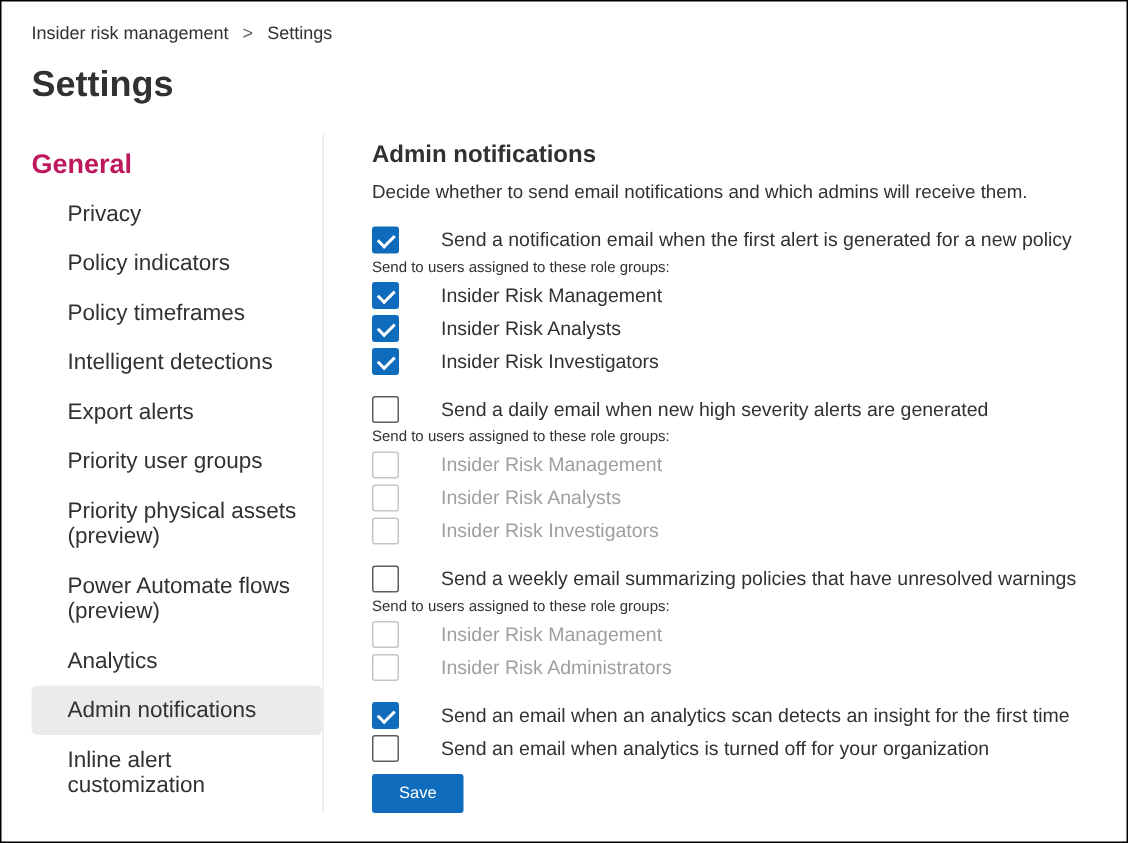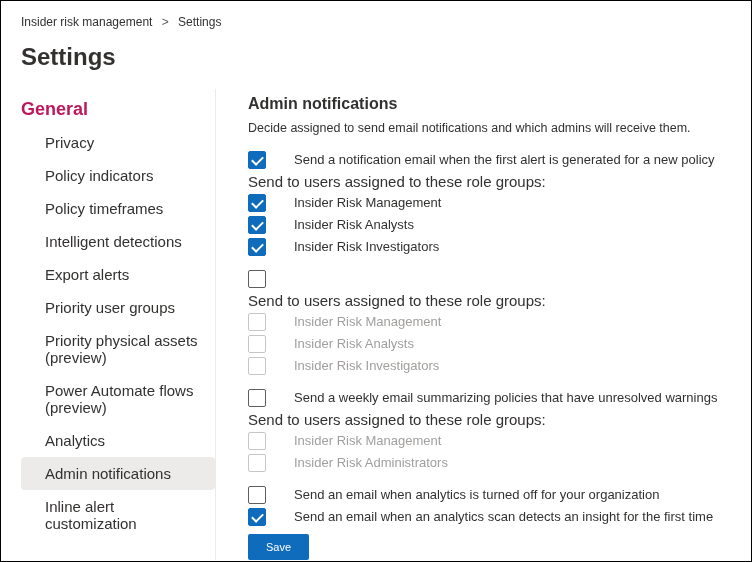--- a/index.html
+++ b/index.html
@@ -95,21 +95,21 @@
       border-color: #c8c6c4;
       cursor: default;
     }
     .label {
       font-size: 13px;
       line-height: 18px;
       color: #323130;
     }
     .label.disabled { color: #a19f9d; }
     .sublabel {
-      font-size: 15px;
+      font-size: 10px;
       color: #323130;
       margin: 4px 0 4px 0;
     }
     .role { margin: 4px 0; }
     .save-btn {
       margin-top: 4px;
       background: #0f6cbd;
       color: #fff;
       border: none;
       padding: 7px 18px;
@@ -140,21 +140,21 @@
     <div class="side-item">Priority user groups</div>
     <div class="side-item">Priority physical assets (preview)</div>
     <div class="side-item">Power Automate flows (preview)</div>
     <div class="side-item">Analytics</div>
     <div class="side-item active">Admin notifications</div>
     <div class="side-item">Inline alert customization</div>
   </div>
 
   <div class="main">
     <h2>Admin notifications</h2>
-    <div class="desc">Decide assigned to send email notifications and which admins will receive them.</div>
+    <div class="desc">Decide whether to send email notifications and which admins will receive them.</div>
 
     
     <div class="block">
       <div class="crow">
         <div class="cb checked"></div>
         <div class="label">Send a notification email when the first alert is generated for a new policy</div>
       </div>
       <div class="indent sublabel">Send to users assigned to these role groups:</div>
       <div class="indent2 crow role">
         <div class="cb checked"></div>
@@ -167,20 +167,21 @@
       <div class="indent2 crow role">
         <div class="cb checked"></div>
         <div class="label">Insider Risk Investigators</div>
       </div>
     </div>
 
     
     <div class="block">
       <div class="crow">
         <div class="cb"></div>
+        <div class="label">Send a daily email when new high severity alerts are generated</div>
       </div>
       <div class="indent sublabel">Send to users assigned to these role groups:</div>
       <div class="indent2 crow role">
         <div class="cb disabled"></div>
         <div class="label disabled">Insider Risk Management</div>
       </div>
       <div class="indent2 crow role">
         <div class="cb disabled"></div>
         <div class="label disabled">Insider Risk Analysts</div>
       </div>
@@ -202,23 +203,23 @@
         <div class="label disabled">Insider Risk Management</div>
       </div>
       <div class="indent2 crow role">
         <div class="cb disabled"></div>
         <div class="label disabled">Insider Risk Administrators</div>
       </div>
     </div>
 
     
     <div class="crow role">
+      <div class="cb checked"></div>
+      <div class="label">Send an email when an analytics scan detects an insight for the first time</div>
+    </div>
+    <div class="crow role">
       <div class="cb"></div>
       <div class="label">Send an email when analytics is turned off for your organization</div>
-    </div>
-    <div class="crow role">
-      <div class="cb checked"></div>
-      <div class="label">Send an email when an analytics scan detects an insight for the first time</div>
     </div>
 
     <button class="save-btn">Save</button>
   </div>
 </div>
 
 </body></html>

